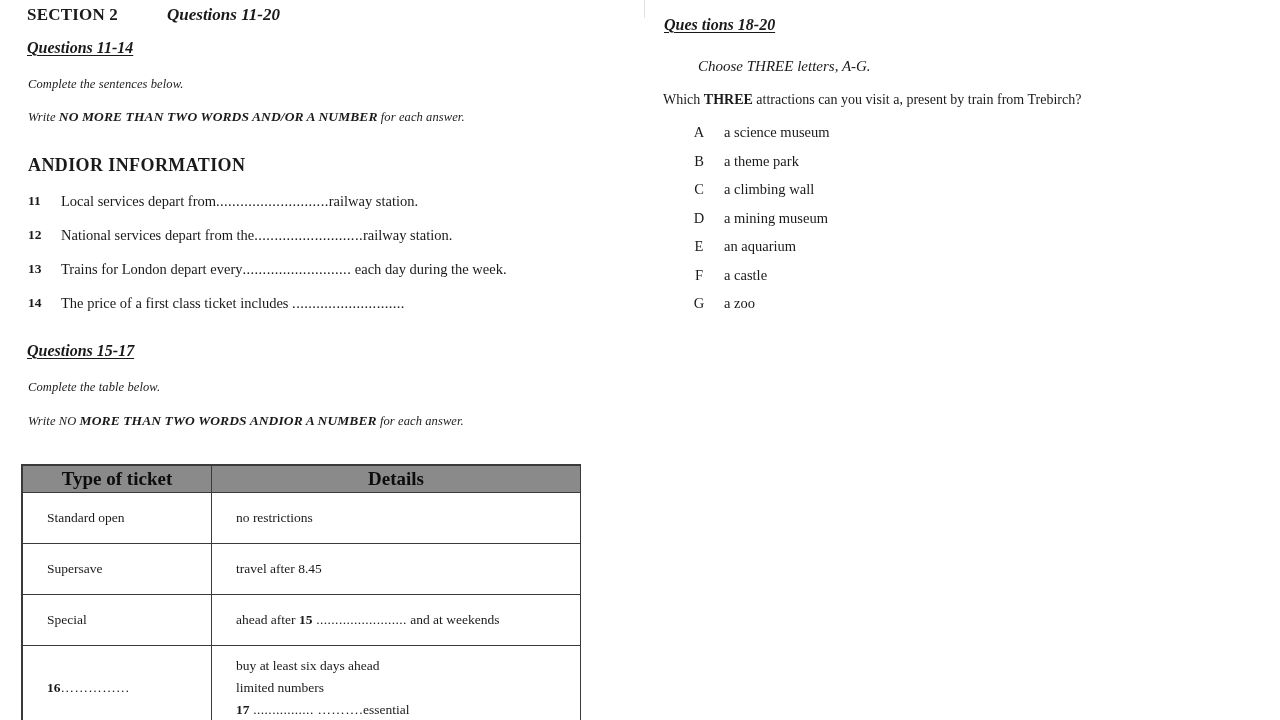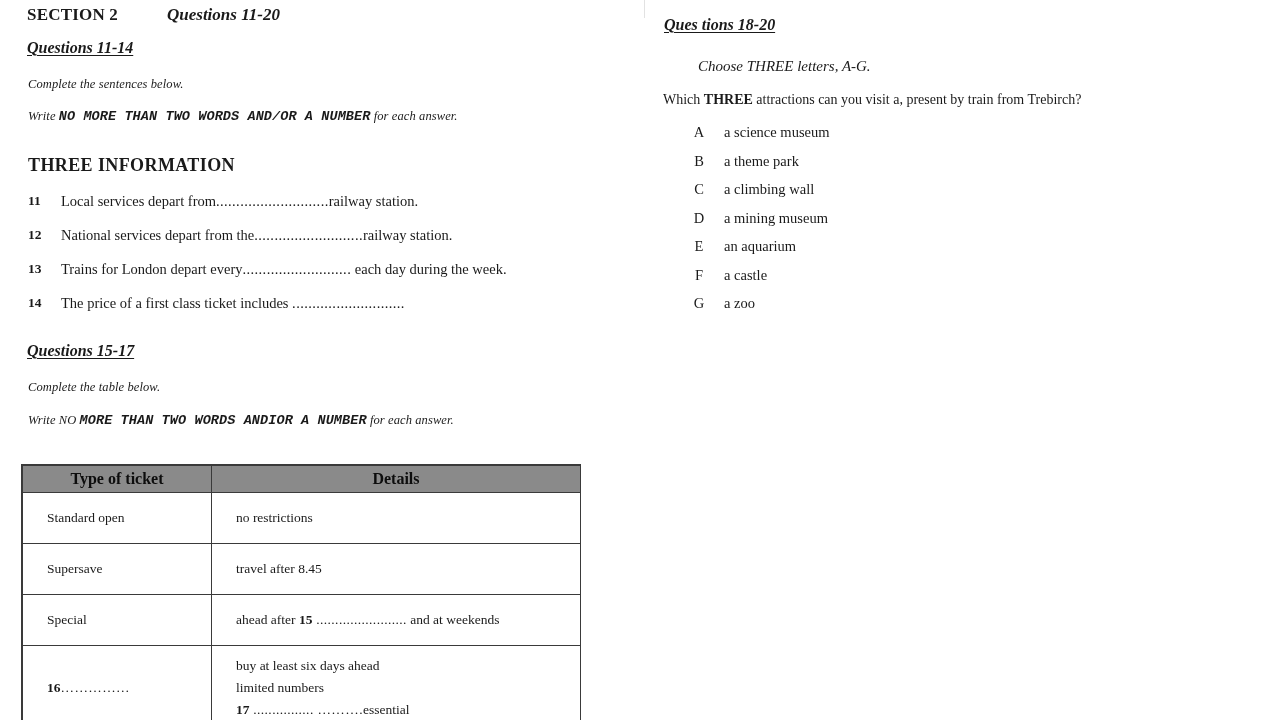--- a/index.html
+++ b/index.html
@@ -68,21 +68,20 @@
   .instr {
     font-style: italic;
     font-size: 12.5px;
     margin: 0;
     letter-spacing: .1px;
   }
   .instr .strong {
     font-weight: bold;
     font-style: italic;
     font-size: 13.5px;
-    font-family: Liberation Mono, monospace;
   }
 
   .train-title {
     font-weight: bold;
     font-size: 18px;
     letter-spacing: .4px;
     margin: 0;
   }
 
   .q-line {
@@ -114,21 +113,21 @@
     border-collapse: collapse;
     table-layout: fixed;
   }
   table.tickets col.c1 { width: 189px; }
   table.tickets col.c2 { width: 369px; }
 
   table.tickets th {
     background: #8a8a8a;
     color: #0d0d0d;
     font-weight: bold;
-    font-size: 16px;
+    font-size: 19px;
     text-align: center;
     height: 26px;
     border: 1.5px solid #3a3a3a;
     padding: 0 4px;
   }
   table.tickets td {
     border: 1.5px solid #3a3a3a;
     vertical-align: middle;
     font-size: 13.5px;
     padding: 6px 24px;
@@ -190,21 +189,21 @@
     <div style="position:absolute; left:0; top:39px;">
       <span class="q-group-head">Questions 11-14</span>
     </div>
 
     <div class="instr" style="position:absolute; left:1px; top:77px;">Complete the sentences below.</div>
 
     <div class="instr" style="position:absolute; left:1px; top:109px;">
       <span>Write </span><span class="strong">NO MORE THAN TWO WORDS AND/OR A NUMBER</span><span> for each answer.</span>
     </div>
 
-    <div class="train-title" style="position:absolute; left:1px; top:155px;">THREE INFORMATION</div>
+    <div class="train-title" style="position:absolute; left:1px; top:155px;">ANDIOR INFORMATION</div>
 
     <div class="q-line" style="position:absolute; left:1px; top:192px; width:560px;">
       <span class="q-num">11</span><span>Local services depart from</span><span class="dots">............................</span><span>railway station.</span>
     </div>
 
     <div class="q-line" style="position:absolute; left:1px; top:226px; width:560px;">
       <span class="q-num">12</span><span>National services depart from the</span><span class="dots">...........................</span><span>railway station.</span>
     </div>
 
     <div class="q-line" style="position:absolute; left:1px; top:260px; width:560px;">

